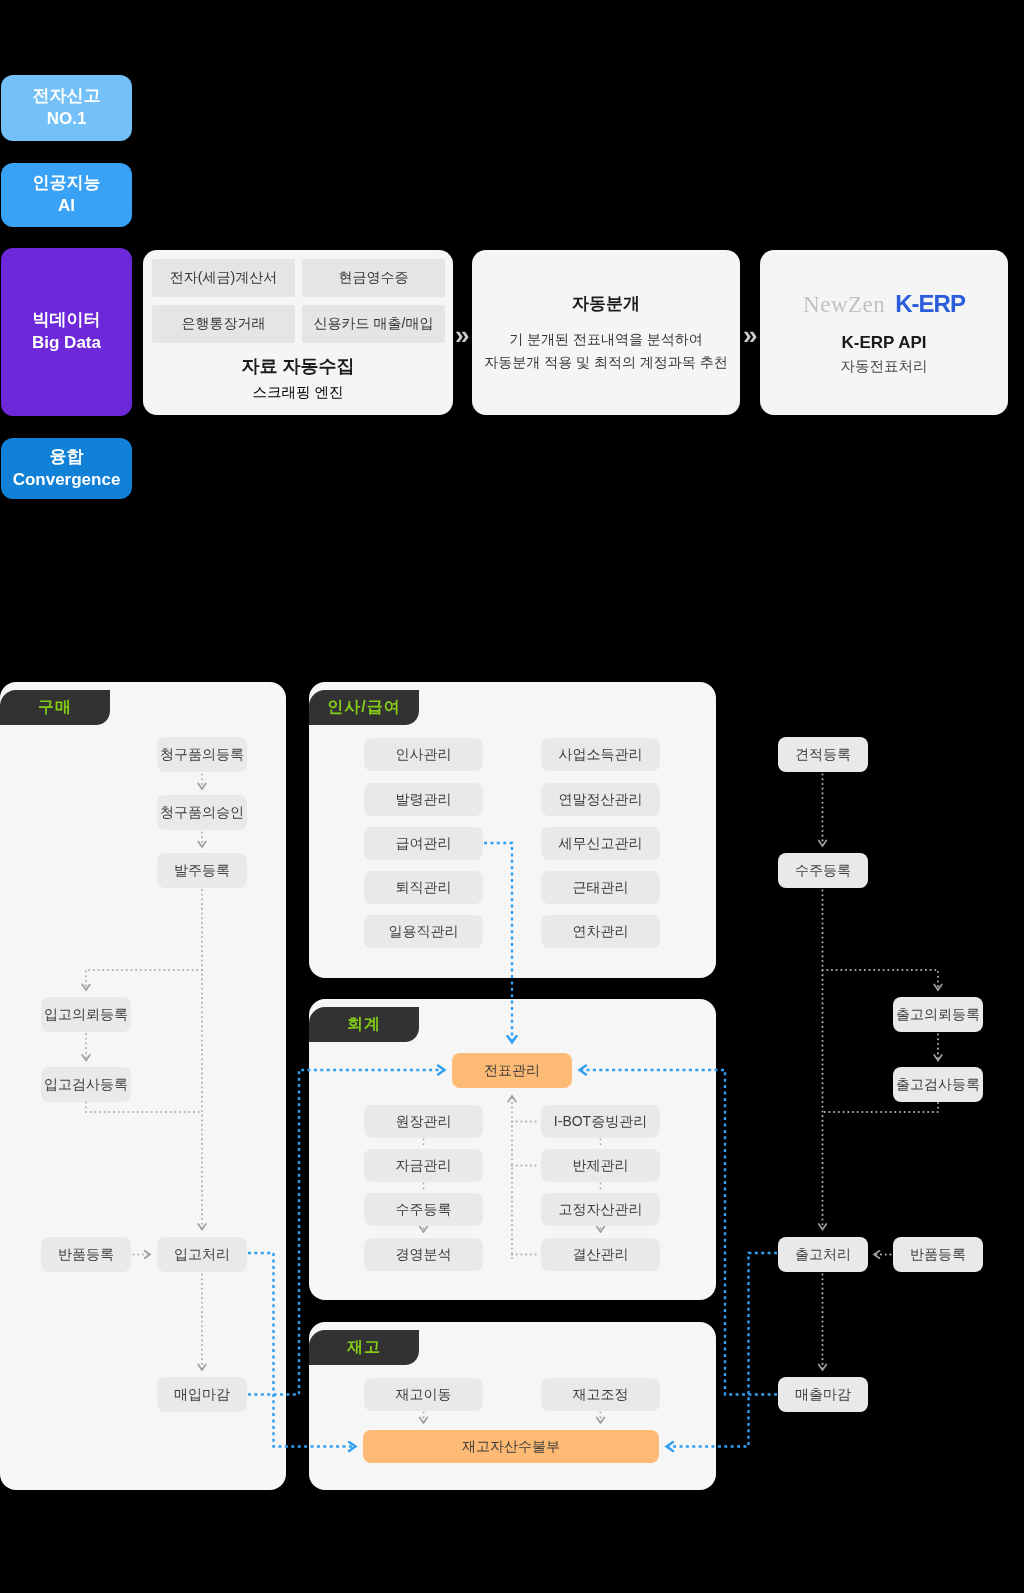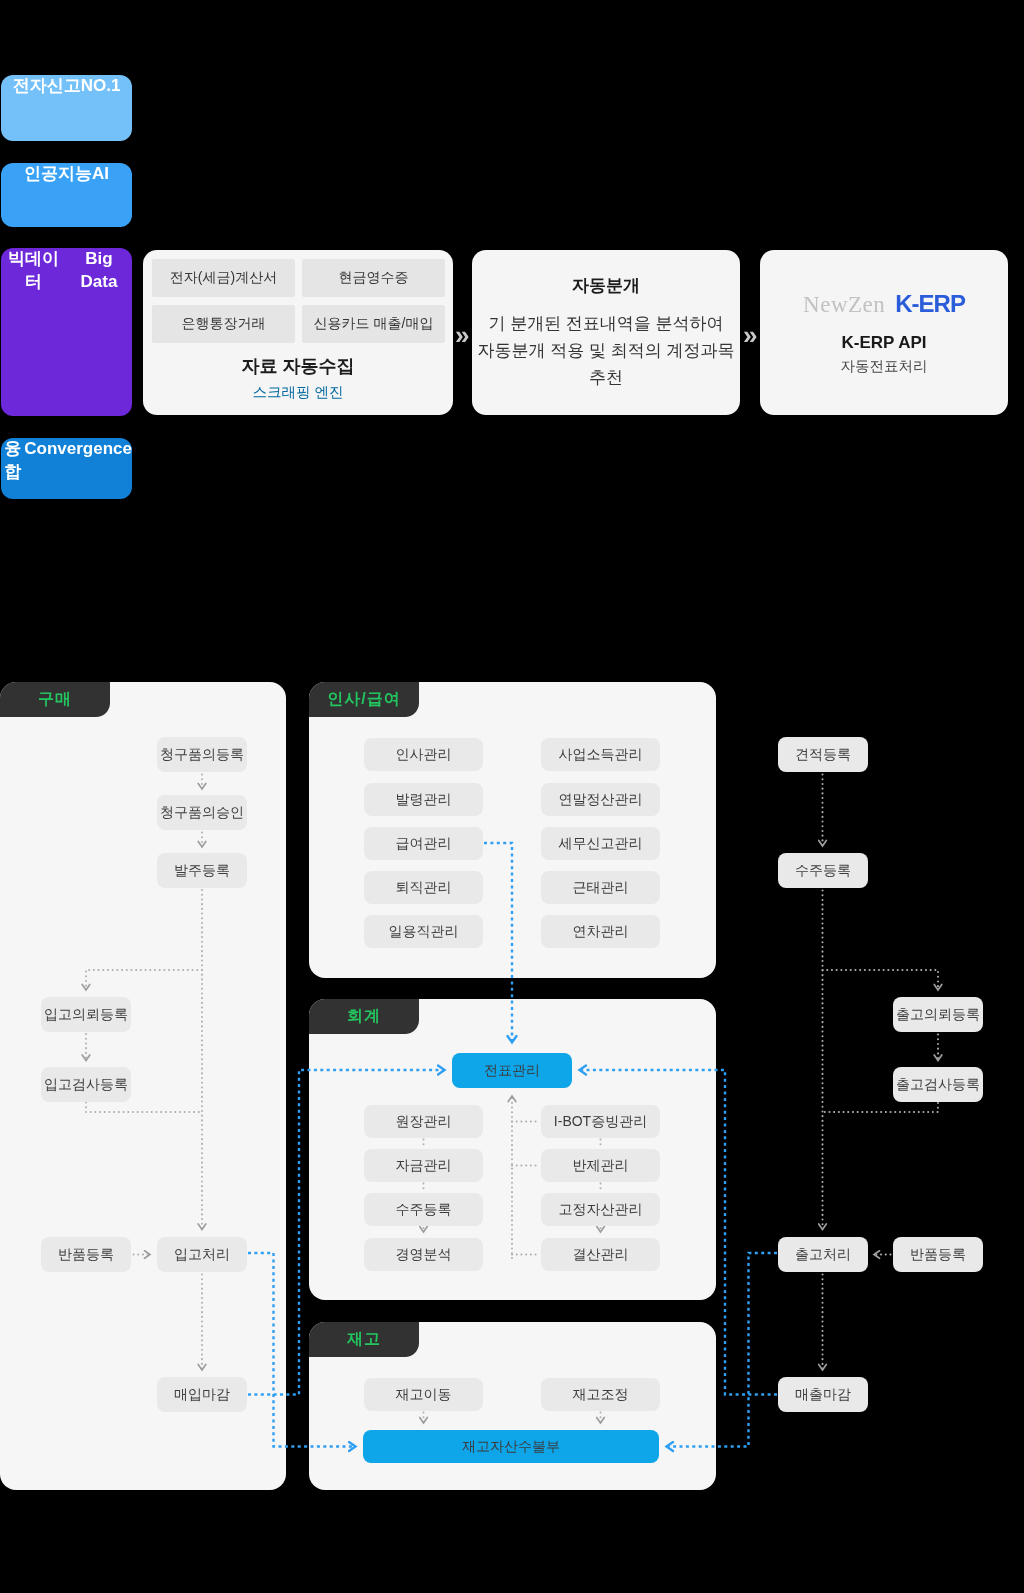--- a/index.html
+++ b/index.html
@@ -2,51 +2,51 @@
 <html><head>
 <meta charset="utf-8">
 <style>
   html,body{margin:0;padding:0;background:#000;}
   body{font-family:"Liberation Sans","DejaVu Sans",sans-serif;}
   .stage{position:relative;width:1024px;height:1593px;background:#000;overflow:hidden;}
 
   
   .badge{position:absolute;left:1px;width:131px;border-radius:12px;color:#fff;
          font-weight:700;font-size:17px;line-height:1.35;text-align:center;
-         display:flex;flex-direction:row;justify-content:center;}
+         display:flex;flex-direction:column;justify-content:center;}
 
   
   .hero-box{position:absolute;top:250px;height:165px;background:#F5F5F5;border-radius:14px;
             box-sizing:border-box;}
   .chips{display:grid;grid-template-columns:1fr 1fr;gap:8px 7px;padding:9px 8px 0 9px;}
   .chip{background:#E5E5E5;border-radius:2px;height:38px;display:flex;align-items:center;
         justify-content:center;font-size:14px;color:#363636;white-space:nowrap;}
   .hero-title{font-size:18px;font-weight:700;color:#1C1C1C;text-align:center;margin-top:11px;}
-  .hero-sub{font-size:14.5px;color:#0369a1;text-align:center;margin-top:5px;}
+  .hero-sub{font-size:14.5px;color:#000000;text-align:center;margin-top:5px;}
   .center-col{display:flex;flex-direction:column;align-items:center;justify-content:center;height:100%;}
   .step2-title{font-size:17px;font-weight:700;color:#1C1C1C;margin-bottom:13px;}
-  .step2-line{font-size:17px;color:#333;line-height:1.6;text-align:center;}
+  .step2-line{font-size:14px;color:#333;line-height:1.6;text-align:center;}
   .logo-row{display:flex;align-items:baseline;gap:10px;}
   .logo-gray{font-family:"Liberation Serif","DejaVu Serif",serif;font-size:23px;color:#C2C2C2;letter-spacing:.5px;}
   .logo-blue{font-size:24px;font-weight:800;color:#2B5CD9;letter-spacing:-1px;}
   .step3-title{font-size:17px;font-weight:700;color:#1A1A1A;margin-top:15px;}
   .step3-sub{font-size:14.5px;color:#474747;margin-top:4px;}
   .chev{position:absolute;font-size:26px;font-weight:700;color:#C9C9C9;line-height:1;}
 
   
   .panel{position:absolute;background:#F6F6F6;border-radius:16px;}
-  .tab{position:absolute;left:0;top:0;width:110px;height:35px;background:#323232;color:#22c55e;
+  .tab{position:absolute;left:0;top:8px;width:110px;height:35px;background:#323232;color:#84cc16;
        font-size:16px;font-weight:700;letter-spacing:1px;display:flex;align-items:center;
        justify-content:center;border-radius:16px 0 14px 0;}
 
   
   .node{position:absolute;background:#E9E9E9;border-radius:8px;display:flex;align-items:center;
         justify-content:center;font-size:14px;font-weight:500;color:#3C3C3C;white-space:nowrap;
         box-sizing:border-box;}
-  .node.em{background:#0ea5e9;}
+  .node.em{background:#fdba74;}
 
   
   svg.wires{position:absolute;left:0;top:0;pointer-events:none;}
   .wg{stroke:#AFAFAF;stroke-width:2;stroke-dasharray:0.1 4.6;stroke-linecap:round;fill:none;}
   .wb{stroke:#2F9FF4;stroke-width:2.4;stroke-dasharray:3 3.4;fill:none;}
 </style>
 </head>
 <body>
 
 <div class="stage">

